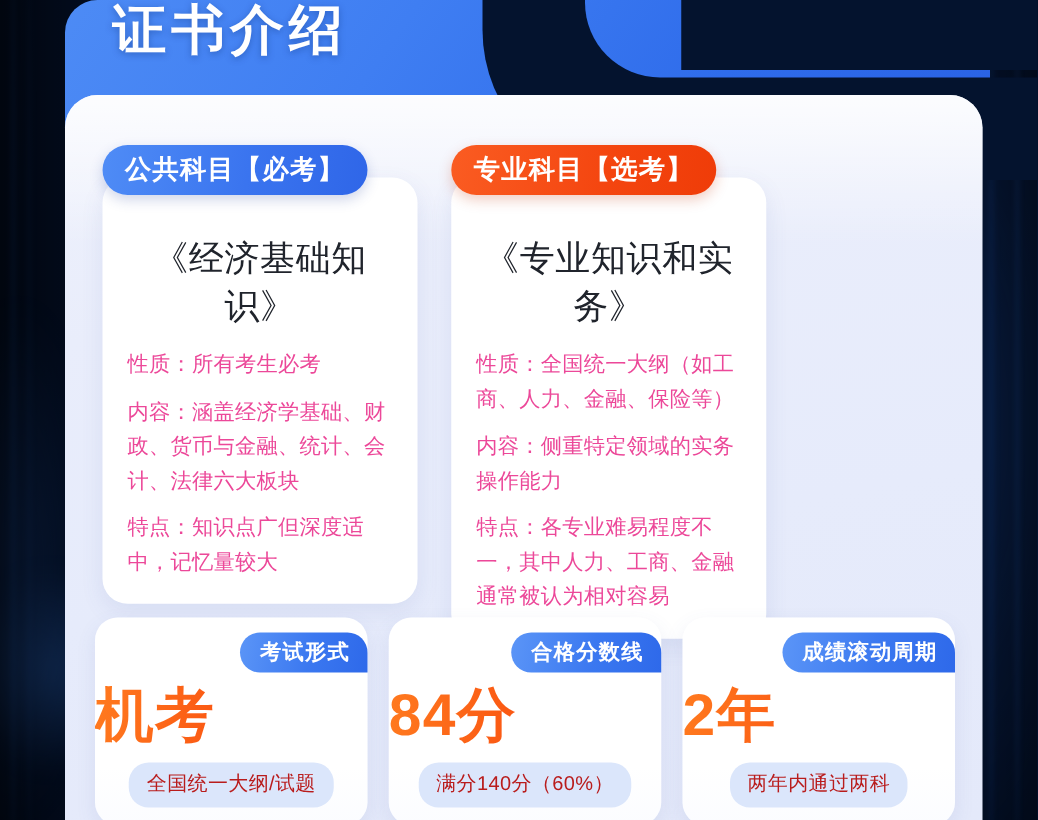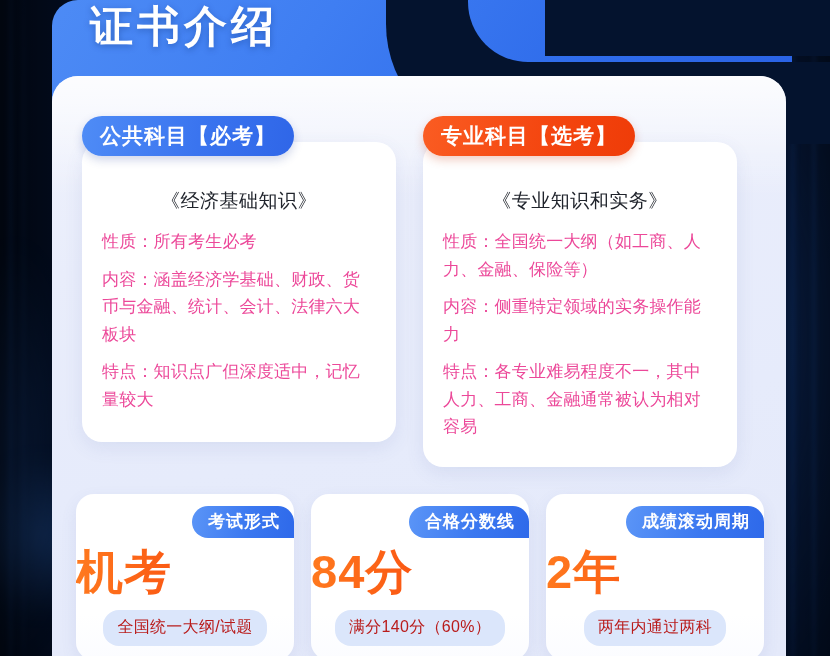--- a/index.html
+++ b/index.html
@@ -112,20 +112,21 @@
     position: absolute;
     left: 38px;
     top: 5px;
     font-size: 43px;
     font-weight: bold;
     color: #ffffff;
     letter-spacing: 4px;
     line-height: 1;
     text-shadow: 0 2px 6px rgba(10,40,110,.35);
     white-space: nowrap;
+    font-family: Liberation Mono, monospace;
   }
 
   
   .panel {
     position: absolute;
     left: 52px;
     top: 76px;
     width: 734px;
     height: 580px;
     background: linear-gradient(170deg, #eef1fc 0%, #e9edfb 28%, #e6ebfb 60%, #e4e9fa 100%);
@@ -145,21 +146,21 @@
     position: absolute;
     left: 30px;
     top: 66px;
     width: 676px;
     display: flex;
     gap: 27px;
     align-items: flex-start;
   }
   .subject-card {
     position: relative;
-    width: 314px;
+    width: 252px;
     background: #ffffff;
     border-radius: 20px;
     box-shadow: 0 6px 18px rgba(80,100,170,.10);
     padding: 44px 20px 20px 20px;
     box-sizing: border-box;
   }
   .subject-card.left  { min-height: 300px; }
   .subject-card.right { min-height: 325px; }
 
   .subject-badge {
@@ -179,21 +180,21 @@
   .badge-blue {
     background: linear-gradient(100deg, #4f8cf6 0%, #3a74ef 55%, #2f66e8 100%);
   }
   .badge-orange {
     background: linear-gradient(100deg, #fa5c22 0%, #f4450f 60%, #ef3c08 100%);
     box-shadow: 0 4px 10px rgba(200,60,20,.25);
   }
 
   .subject-title {
     text-align: center;
-    font-size: 19px;
+    font-size: 28px;
     color: #20242c;
     font-weight: 500;
     margin: 2px 0 14px 0;
     letter-spacing: .5px;
   }
   .subject-line {
     font-size: 17px;
     color: #ec4899;
     line-height: 1.62;
     margin-bottom: 10px;

